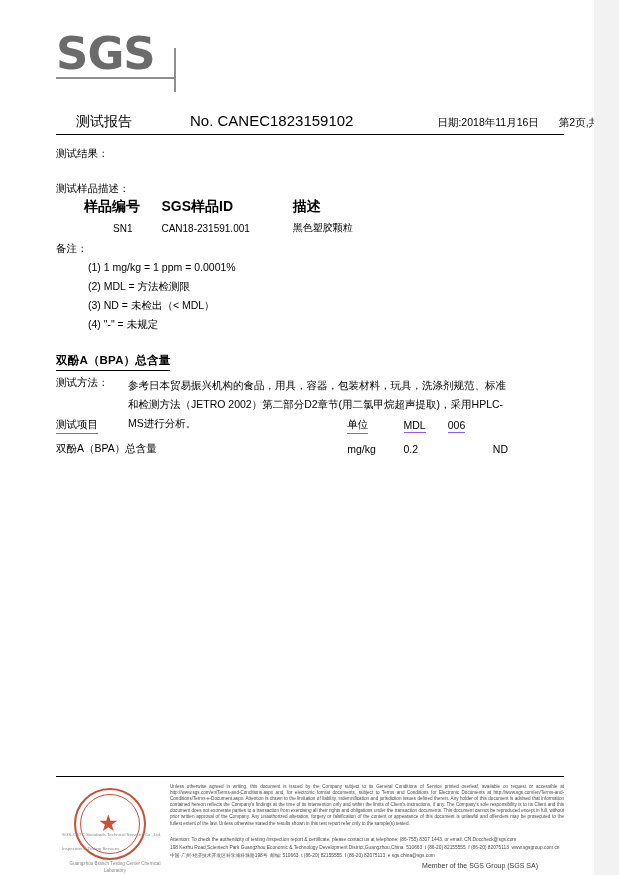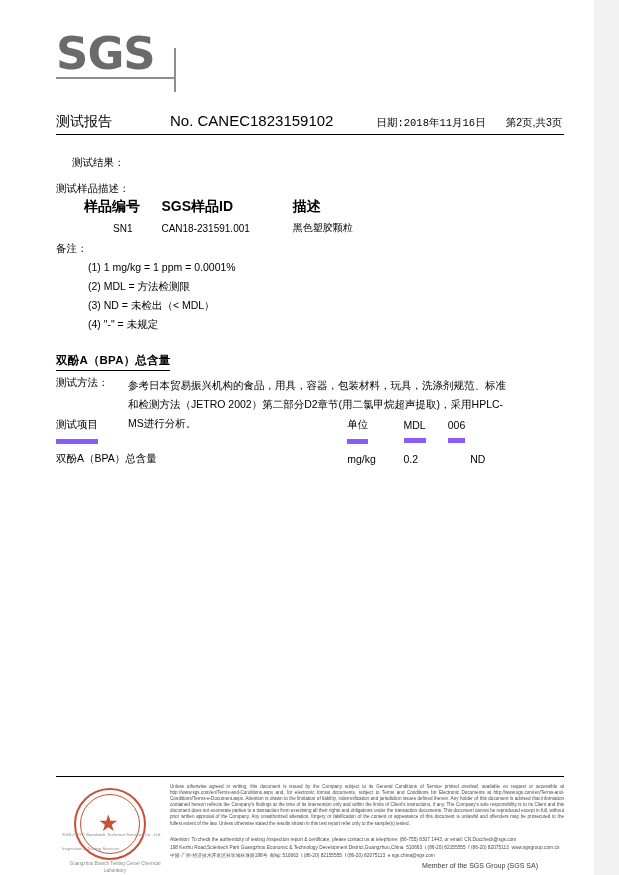--- a/index.html
+++ b/index.html
@@ -57,33 +57,33 @@
     left: 56px;
     top: 112px;
     width: 508px;
     display: flex;
     align-items: baseline;
   }
   .doc-title {
     font-size: 14px;
     color: #000;
     white-space: nowrap;
+    margin-left: 20px;
   }
   .doc-no {
     font-size: 15px;
     color: #000;
     margin-left: 58px;
     white-space: nowrap;
   }
   .doc-date {
     font-size: 10.5px;
     color: #000;
-    margin-left: 43px;
-    white-space: nowrap;
-    font-family: Liberation Mono, monospace;
+    margin-left: 84px;
+    white-space: nowrap;
   }
   .doc-page {
     font-size: 10.5px;
     color: #000;
     margin-left: 20px;
     white-space: nowrap;
   }
   .rule-top {
     position: absolute;
     left: 56px;
@@ -93,21 +93,21 @@
     background: #000;
   }
 
   
   .blk {
     position: absolute;
     font-size: 10.5px;
     color: #000;
     line-height: 17px;
   }
-  .lbl-results { left: 56px; top: 154px; margin-left: 16px; }
+  .lbl-results { left: 56px; top: 145px; }
   .lbl-sampdesc { left: 56px; top: 180px; }
 
   .samp-table {
     position: absolute;
     left: 84px;
     top: 198px;
     width: 420px;
     font-size: 10px;
     border-collapse: collapse;
   }
@@ -177,33 +177,33 @@
     font-size: 10.5px;
     border-collapse: collapse;
   }
   .res-table th {
     font-weight: normal;
     text-align: left;
     padding: 0 0 3px 0;
     white-space: nowrap;
   }
   .res-table th span.u {
-    border-bottom: 5px solid #8b5cf6;
-    padding-bottom: 7px;
+    border-bottom: 1px solid #8b5cf6;
+    padding-bottom: 1px;
     display: inline-block;
     text-align: center;
   }
   .res-table td {
     padding: 5px 0 0 0;
     white-space: nowrap;
   }
   .rc-item { width: 290px; }
   .rc-unit { width: 56px; text-align: left; }
   .rc-mdl  { width: 44px; text-align: left; }
-  .rc-val  { width: 60px; text-align: center; }
+  .rc-val  { width: 60px; text-align: right; }
 
   
   .foot-rule {
     position: absolute;
     left: 56px;
     top: 776px;
     width: 508px;
     height: 1px;
     background: #000;
   }

